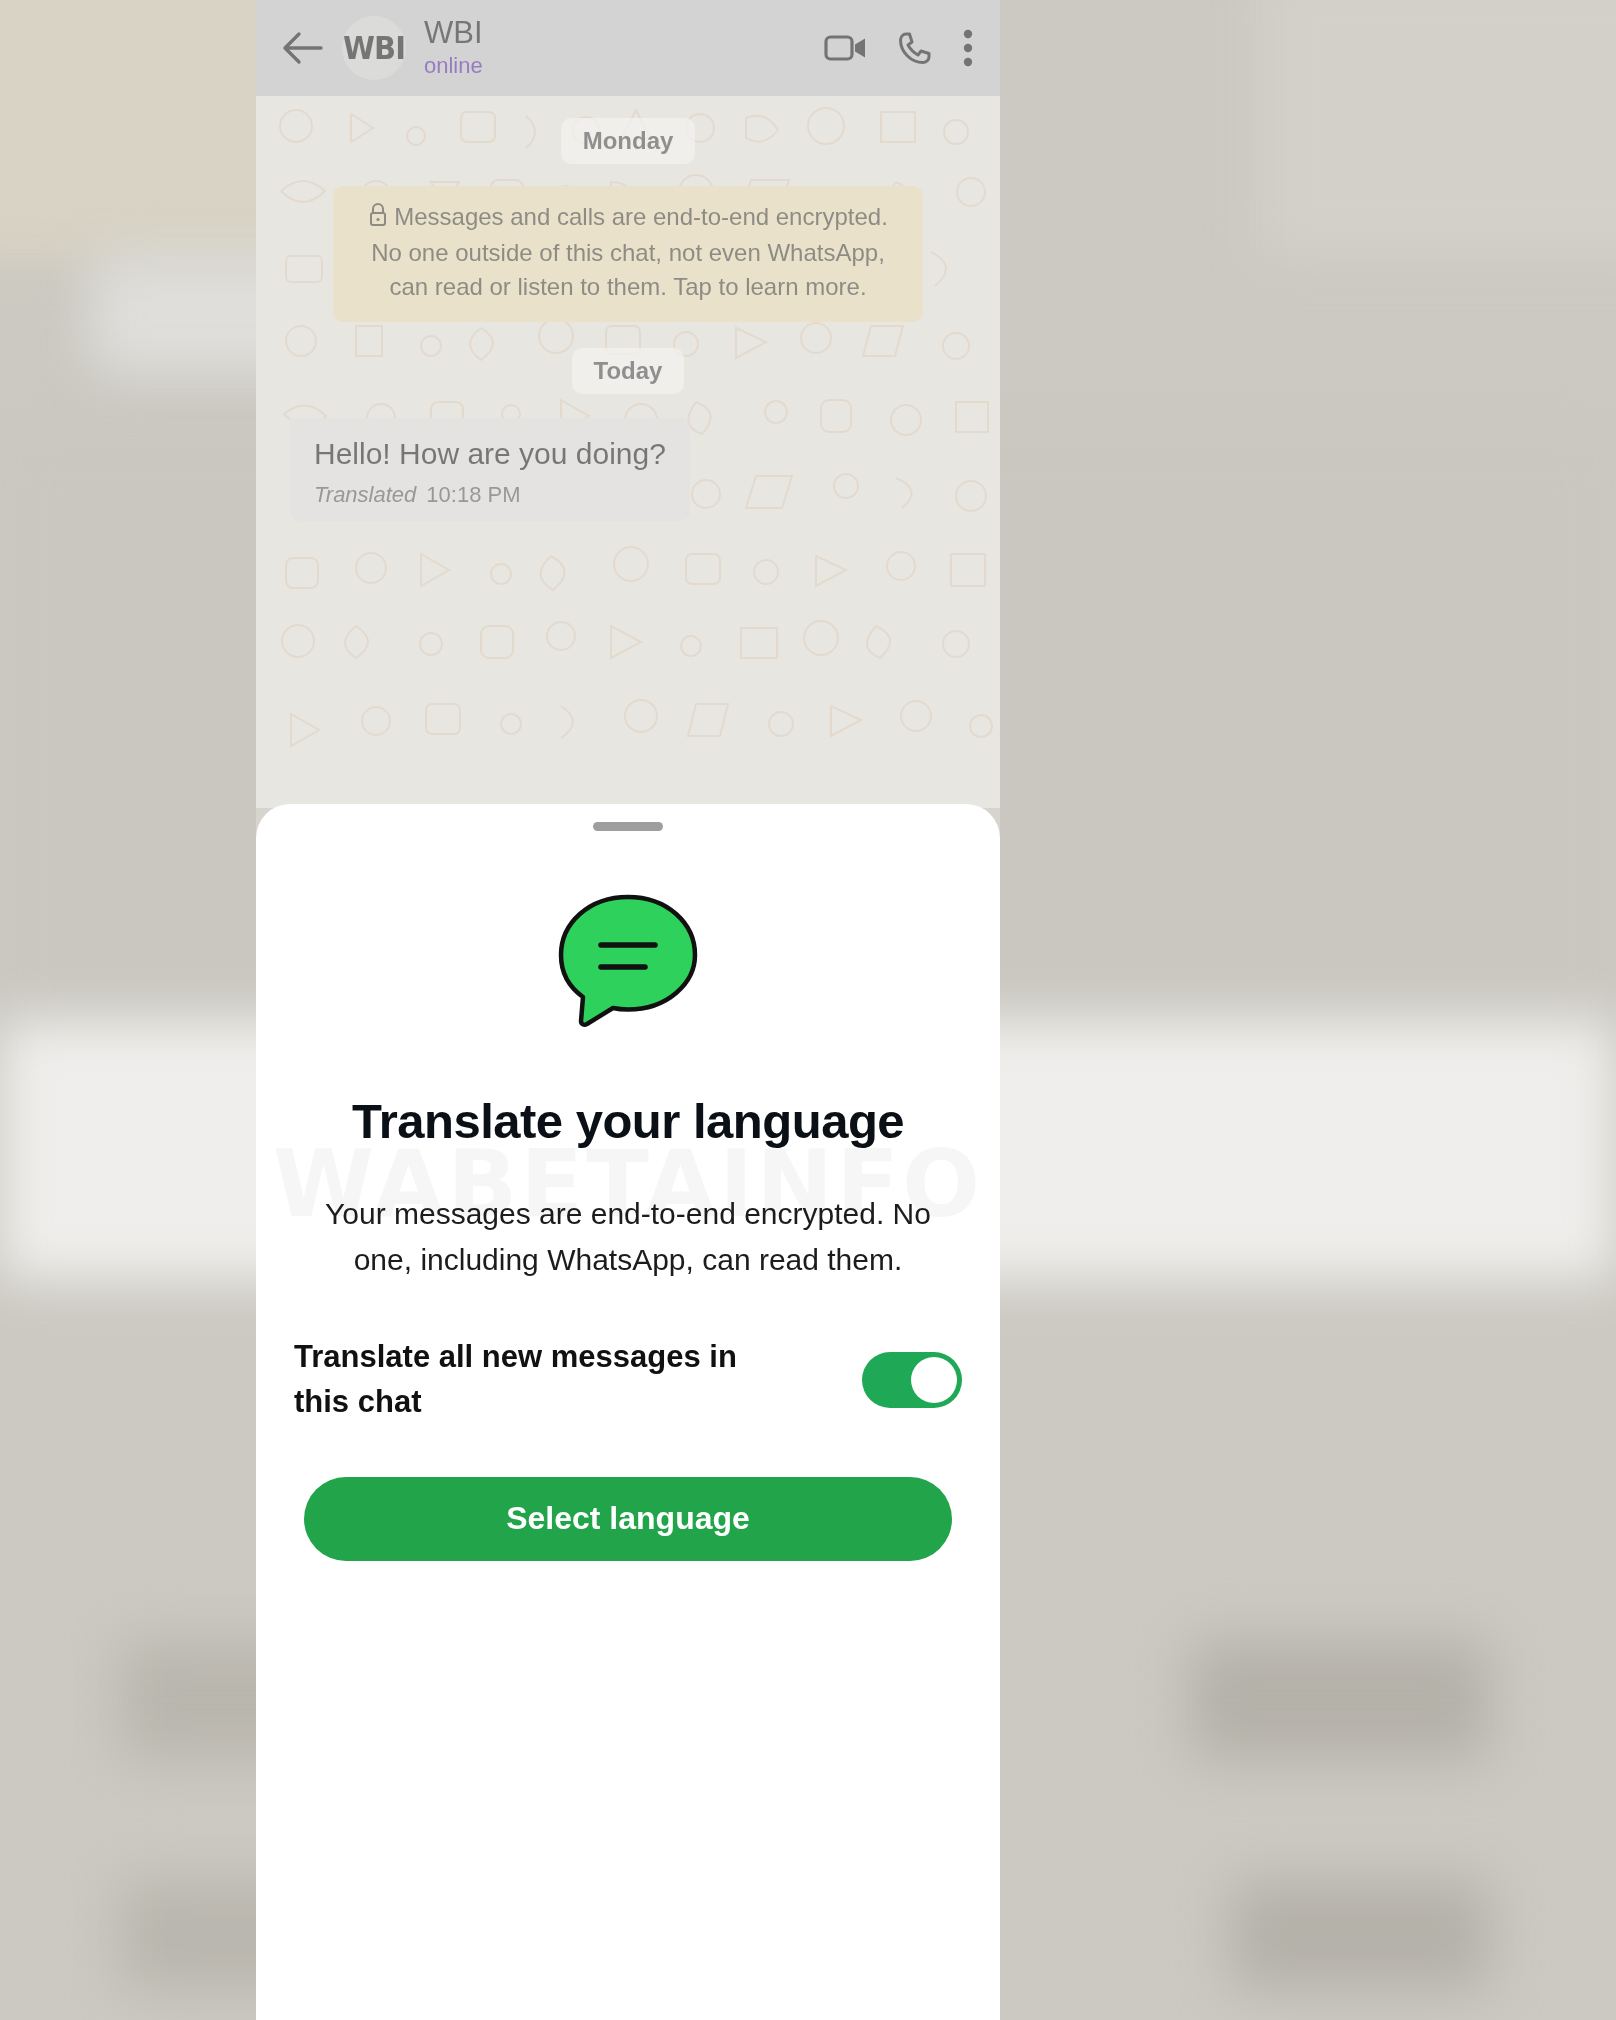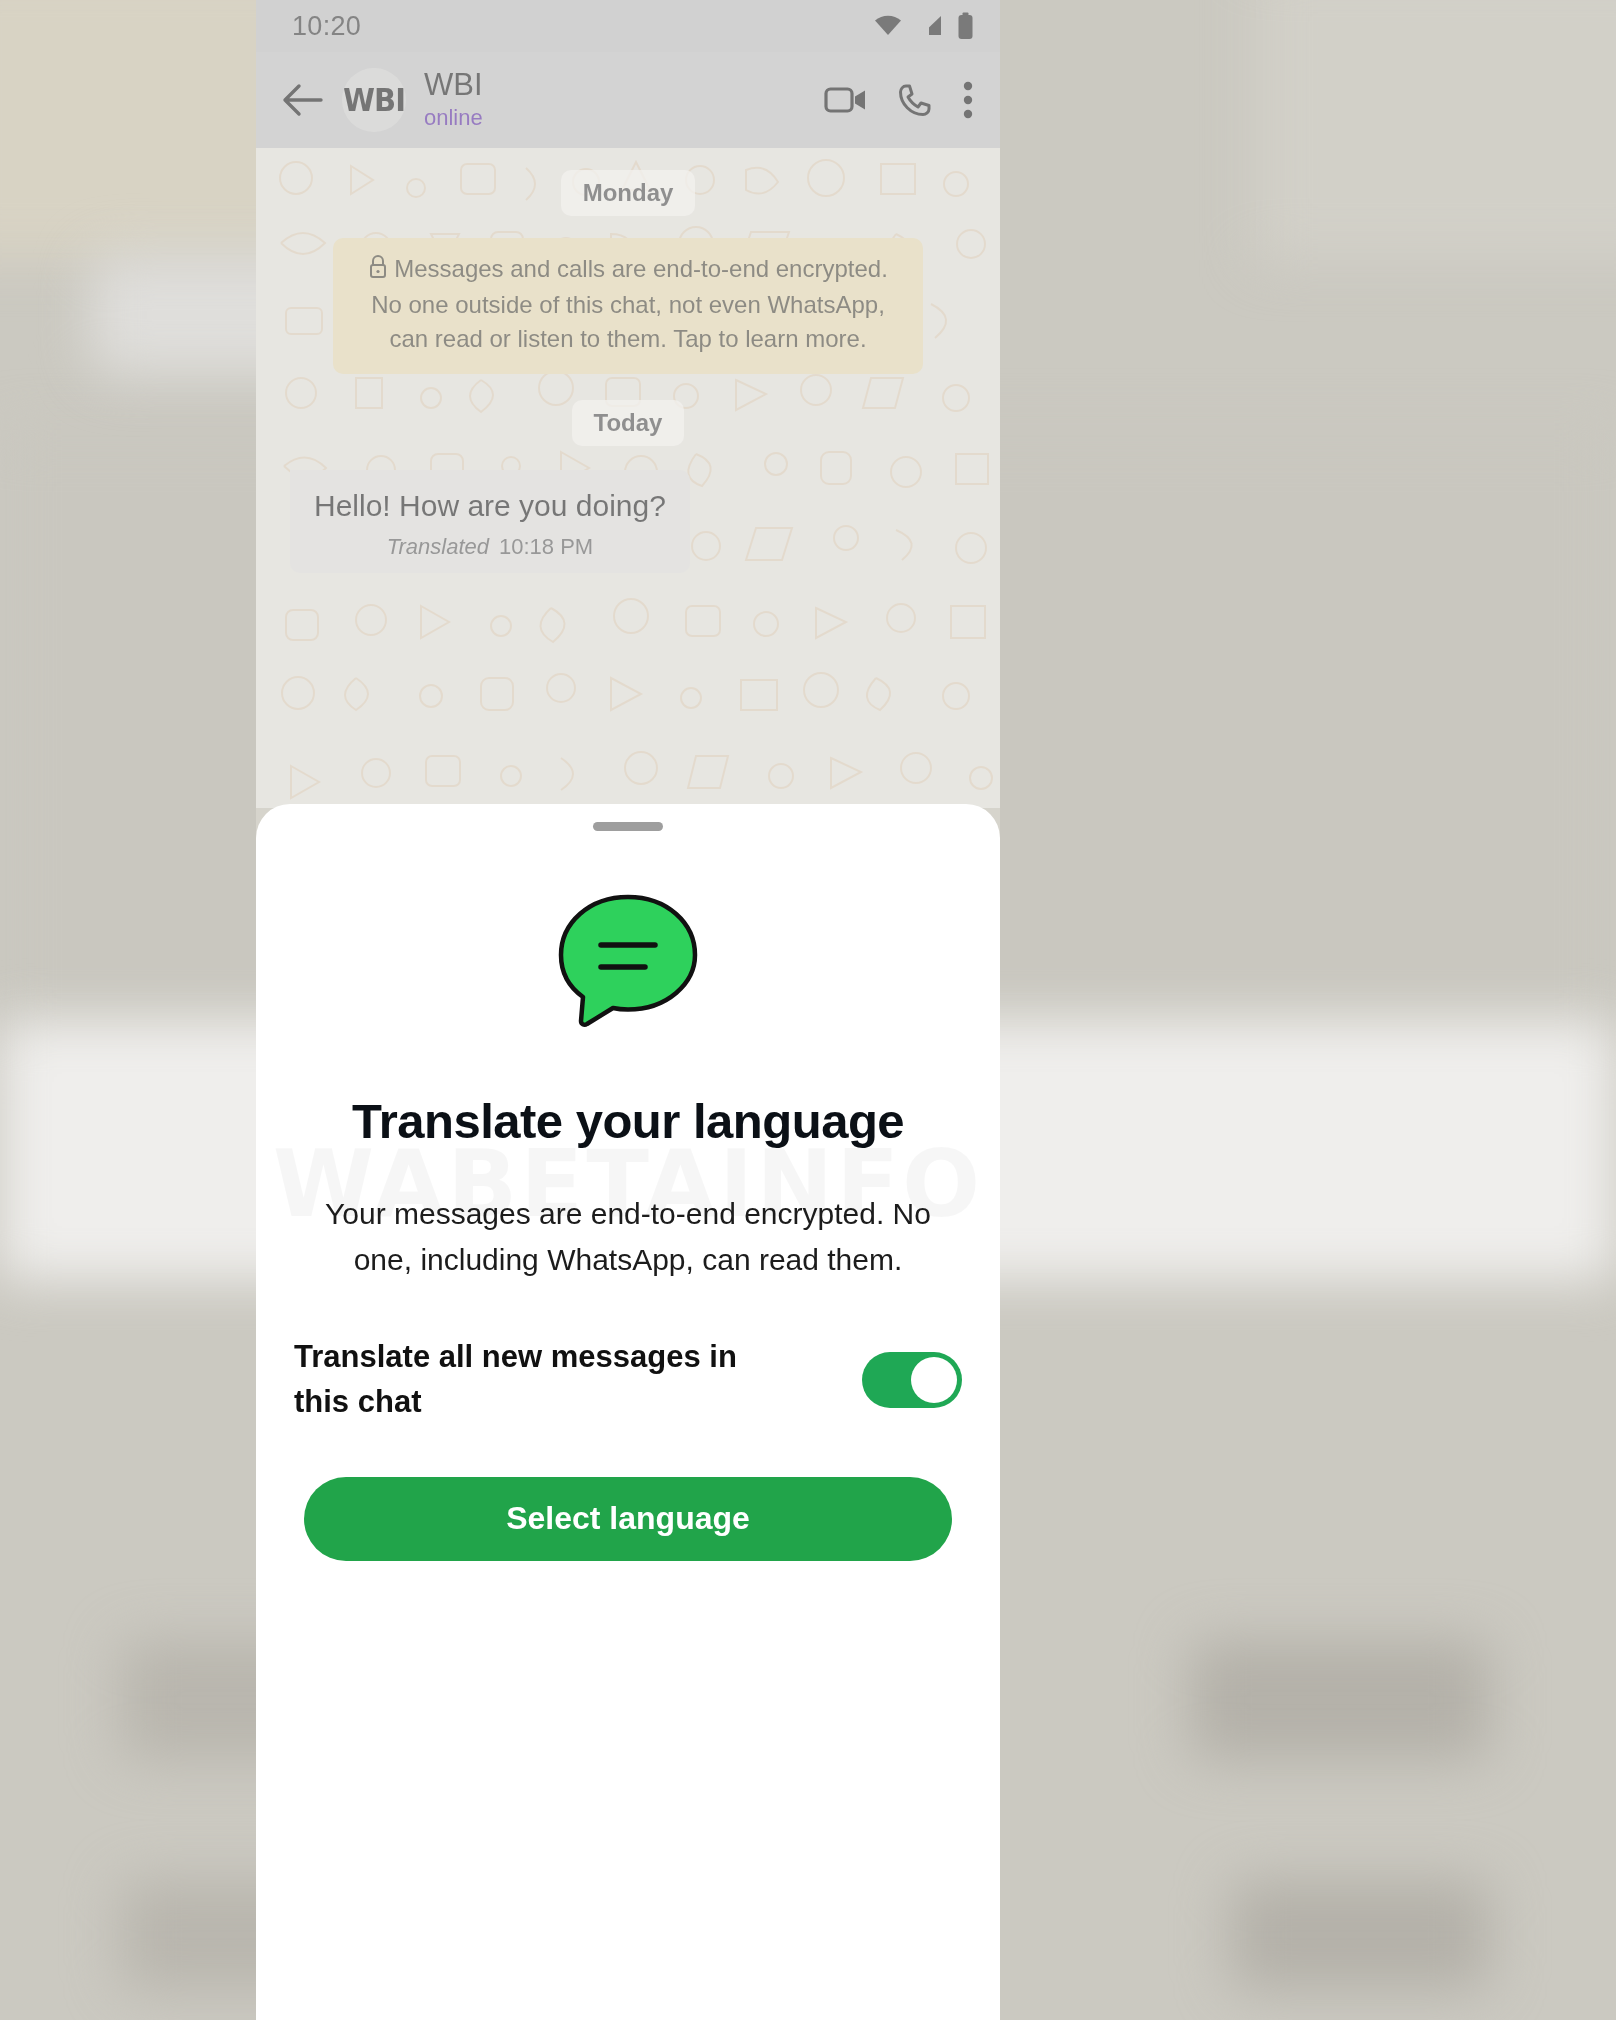--- a/index.html
+++ b/index.html
@@ -184,21 +184,21 @@
     max-width: 500px;
   }
   .bubble-text {
     font-size: 30px;
     color: #141414;
     line-height: 1.25;
     white-space: nowrap;
   }
   .bubble-meta {
     margin-top: 9px;
-    text-align: center;
+    text-align: left;
     font-size: 22px;
     color: #4e4e4e;
     white-space: nowrap;
   }
   .bubble-meta .translated {
     font-style: italic;
     margin-right: 10px;
   }
 
   
@@ -348,36 +348,20 @@
   <div class="bd-band bd-white"></div>
   <div class="bd-band bd-card1"></div>
   <div class="bd-band bd-card2"></div>
   <div class="bd-band bd-card3"></div>
   <div class="bd-band bd-card4"></div>
   <div class="bd-band bd-card5"></div>
 </div>
 
 <div id="phone">
 
-  <div id="statusbar">
-    <span class="clock">10:20</span>
-    <span class="sysicons">
-      <svg class="ic-wifi" width="30" height="24" viewBox="0 0 30 24">
-        <path d="M15 21 L2 6.5 A20 20 0 0 1 28 6.5 Z" fill="#1b1b1b"></path>
-      </svg>
-      <svg class="ic-signal" width="28" height="24" viewBox="0 0 28 24">
-        <path d="M25 2 L25 21 L5 21 Z" fill="#1b1b1b"></path>
-        <path d="M3.5 21 L13 11 L13 21 Z" fill="#b0b0b0"></path>
-      </svg>
-      <svg class="ic-batt" width="17" height="28" viewBox="0 0 17 28">
-        <rect x="5.5" y="0.5" width="6" height="3" rx="1" fill="#1b1b1b"></rect>
-        <rect x="1.5" y="3" width="14" height="24" rx="3" fill="#1b1b1b"></rect>
-      </svg>
-    </span>
-  </div>
 
   <div id="chatheader">
     <div class="hdr-back">
       <svg width="42" height="34" viewBox="0 0 42 34">
         <path d="M18 3 L4 17 L18 31 M4 17 L40 17" stroke="#111" stroke-width="3.4" fill="none" stroke-linecap="round" stroke-linejoin="round"></path>
       </svg>
     </div>
     <div class="avatar">
       <span class="avatar-text">WBI</span>
     </div>

